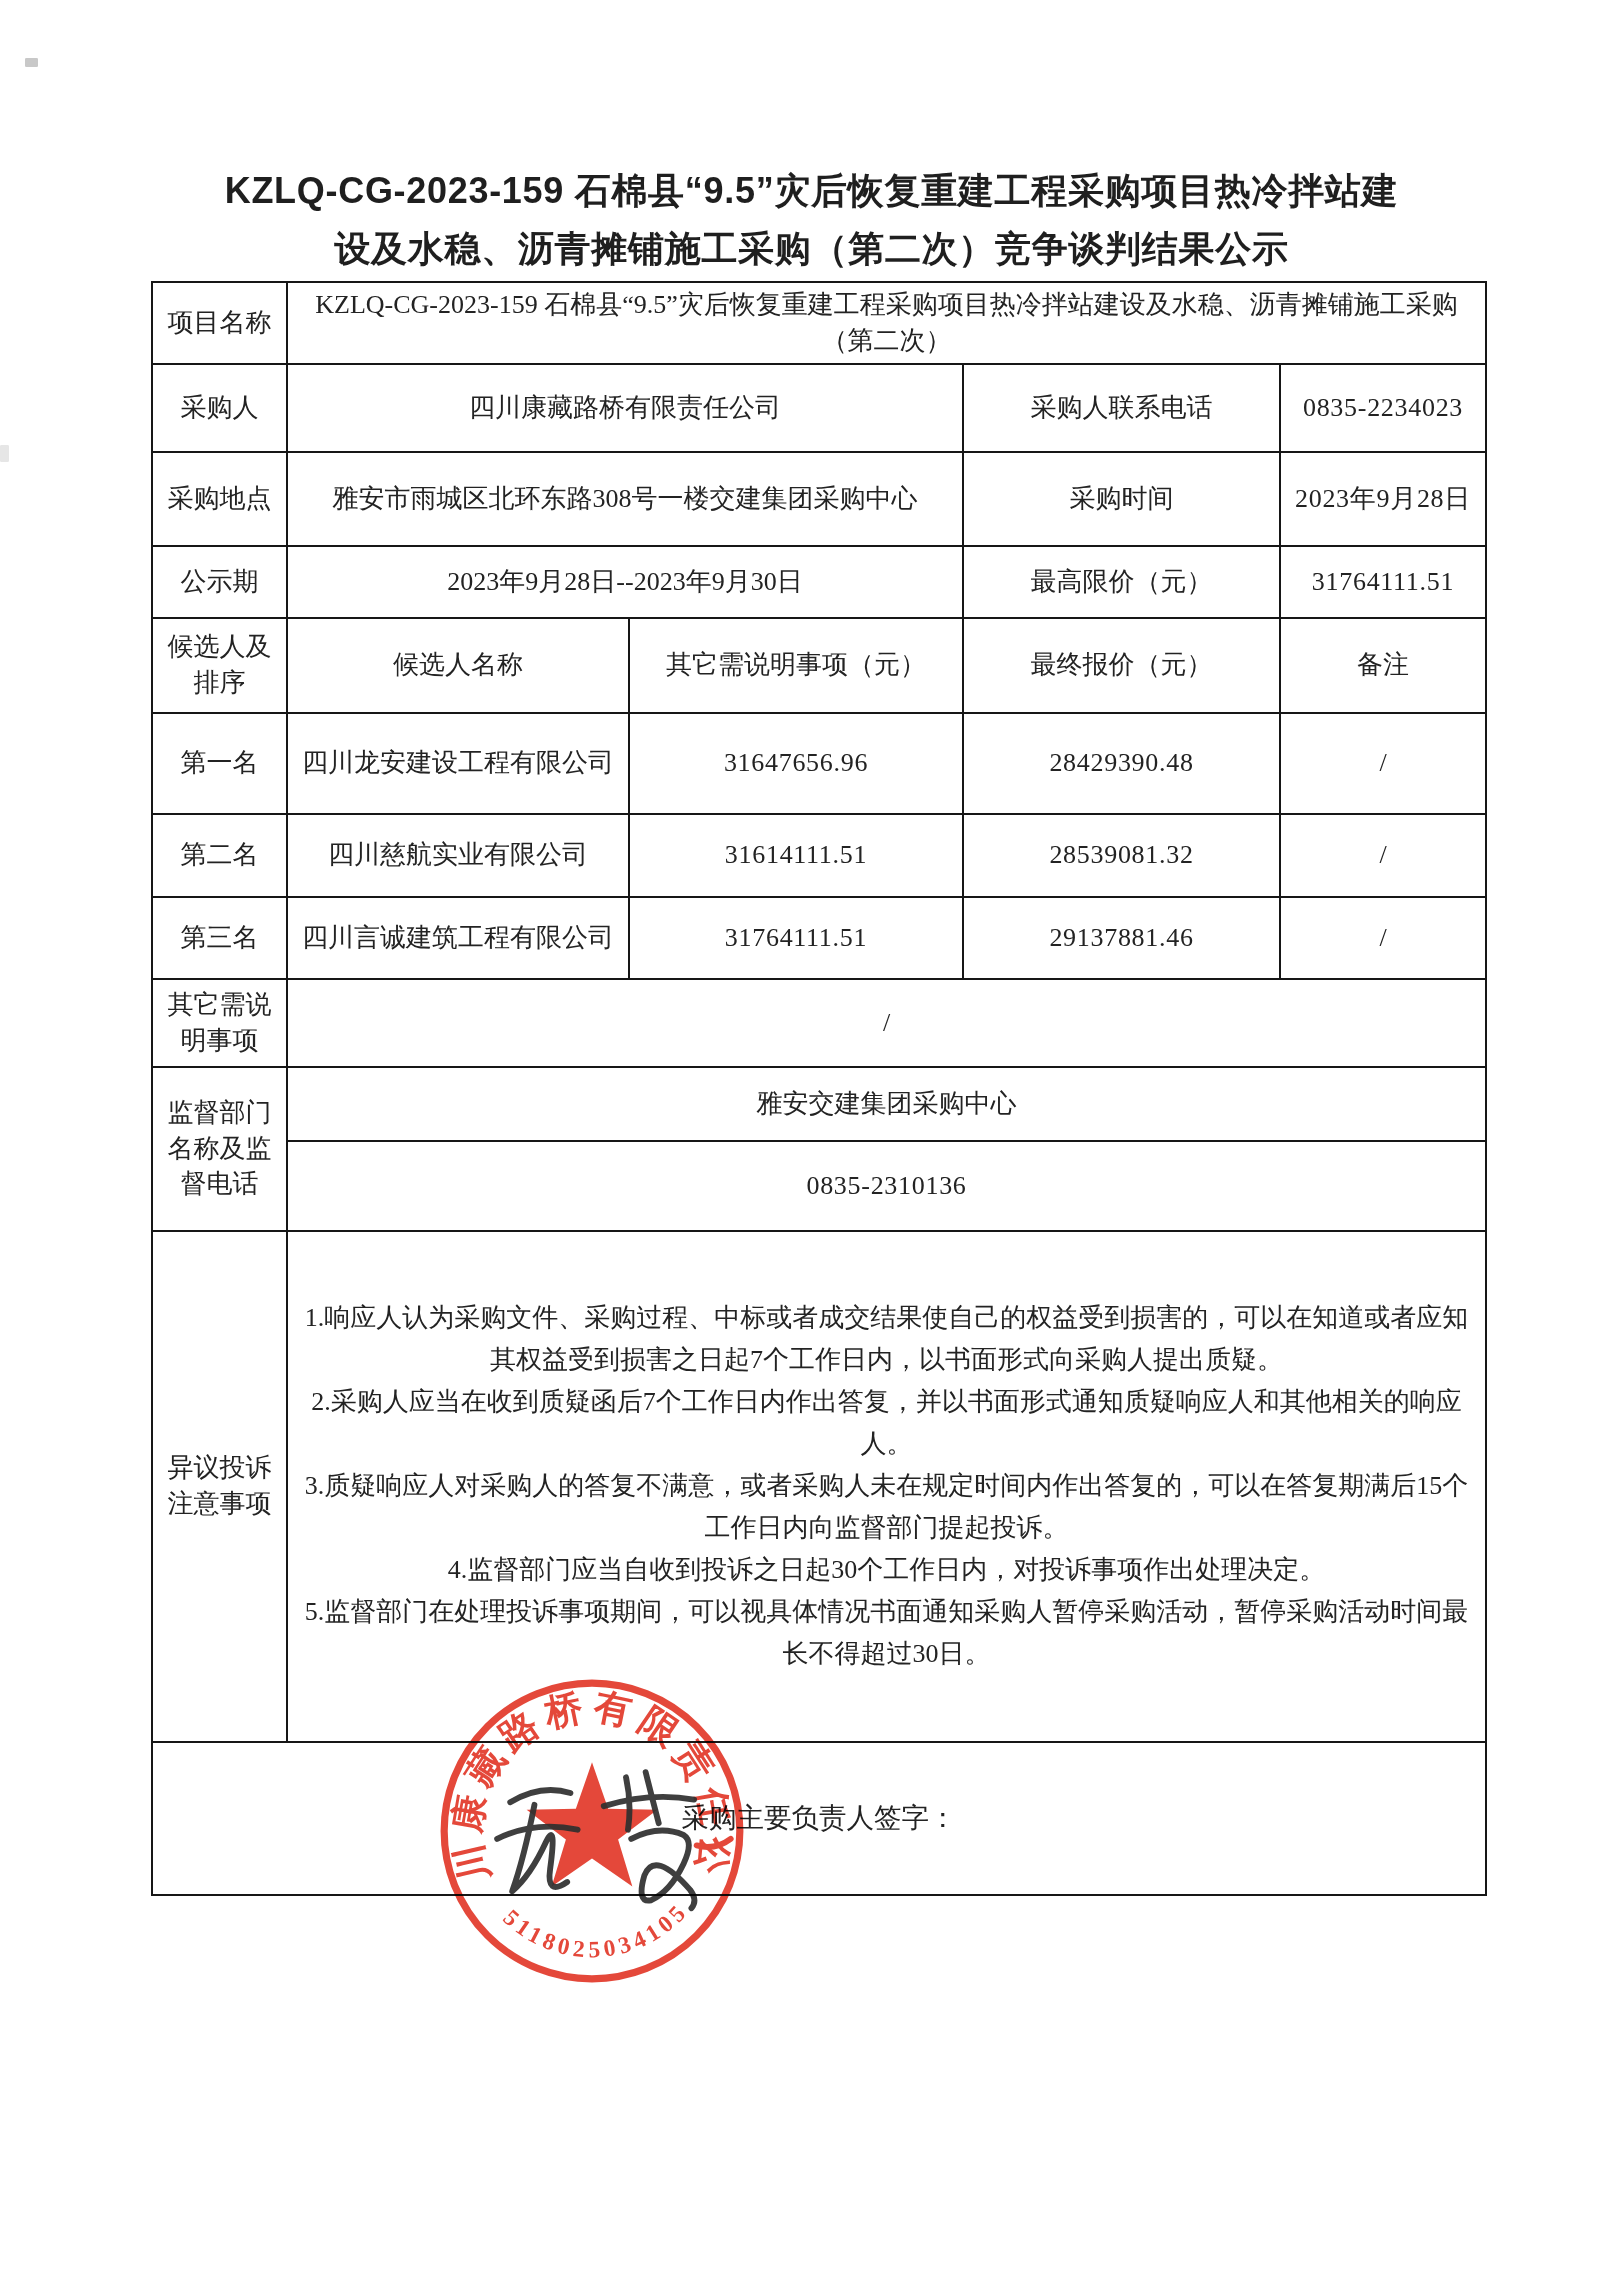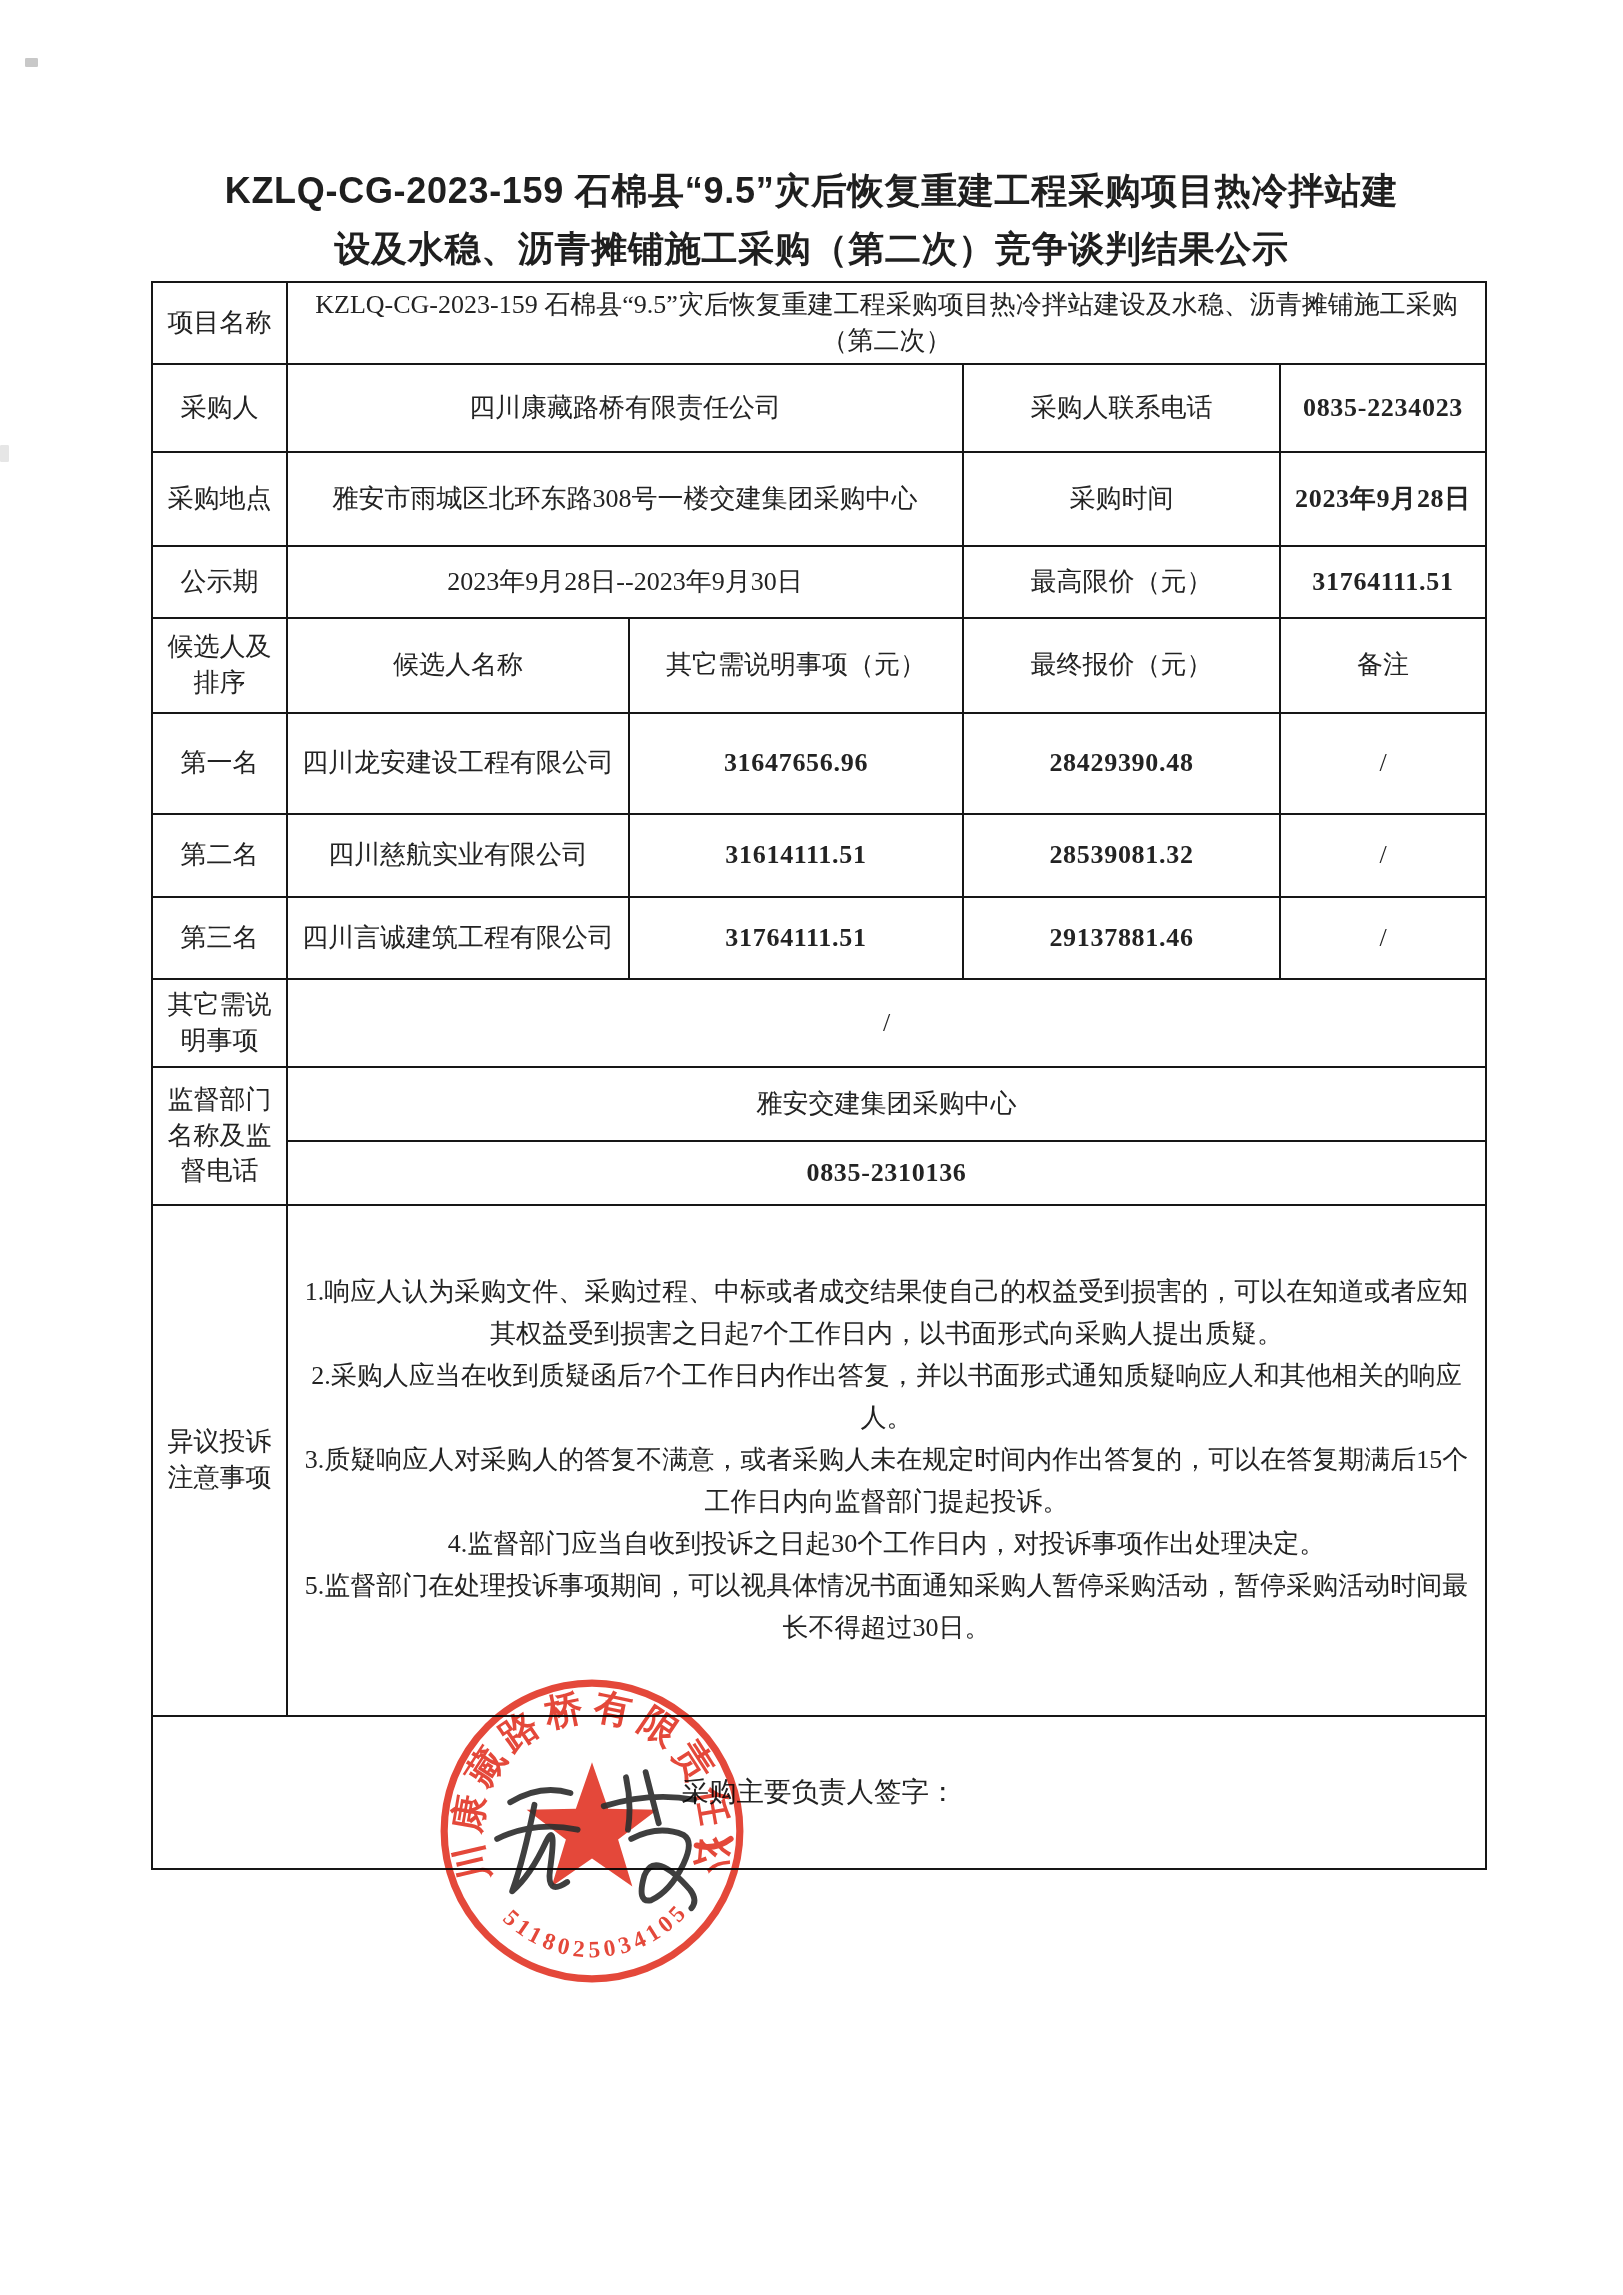--- a/index.html
+++ b/index.html
@@ -31,21 +31,21 @@
   }
   table.doc td{
     border:2px solid #161616;
     vertical-align:middle;text-align:center;
     padding:3.9px 9.2px;line-height:1.38;
     overflow:hidden;
   }
   table.doc{border:2.6px solid #111;}
   td.lab{padding:3.9px 11.8px;}
   td.left{text-align:left;}
-  td.num{text-align:center;letter-spacing:0.7px;font-weight:bold;}
+  td.num{text-align:center;letter-spacing:0.7px;}
   td.objection{vertical-align:middle;}
   .obj-item{margin:0;line-height:42px;text-align:center;}
   td.sign-row{text-align:left;padding-left:7.9px;font-size:27.5px;}
 
   svg.seal{
     position:absolute;left:435px;top:1674px;width:314px;height:314px;
     mix-blend-mode:multiply;opacity:.93;
   }
   .seal-red{stroke:#e23a2b;}
   .seal-fill{fill:#e23a2b;}
@@ -125,21 +125,21 @@
         <td>/</td>
       </tr>
       <tr style="height:88px">
         <td class="lab">其它需说明事项</td>
         <td colspan="4">/</td>
       </tr>
       <tr style="height:74px">
         <td class="lab" rowspan="2">监督部门名称及监督电话</td>
         <td colspan="4">雅安交建集团采购中心</td>
       </tr>
-      <tr style="height:64px">
+      <tr style="height:90px">
         <td colspan="4" class="num">0835-2310136</td>
       </tr>
       <tr style="height:511px">
         <td class="lab">异议投诉注意事项</td>
         <td colspan="4" class="objection">
           <p class="obj-item">1.响应人认为采购文件、采购过程、中标或者成交结果使自己的权益受到损害的，可以在知道或者应知其权益受到损害之日起7个工作日内，以书面形式向采购人提出质疑。</p>
           <p class="obj-item">2.采购人应当在收到质疑函后7个工作日内作出答复，并以书面形式通知质疑响应人和其他相关的响应人。</p>
           <p class="obj-item">3.质疑响应人对采购人的答复不满意，或者采购人未在规定时间内作出答复的，可以在答复期满后15个工作日内向监督部门提起投诉。</p>
           <p class="obj-item">4.监督部门应当自收到投诉之日起30个工作日内，对投诉事项作出处理决定。</p>
           <p class="obj-item">5.监督部门在处理投诉事项期间，可以视具体情况书面通知采购人暂停采购活动，暂停采购活动时间最长不得超过30日。</p>

